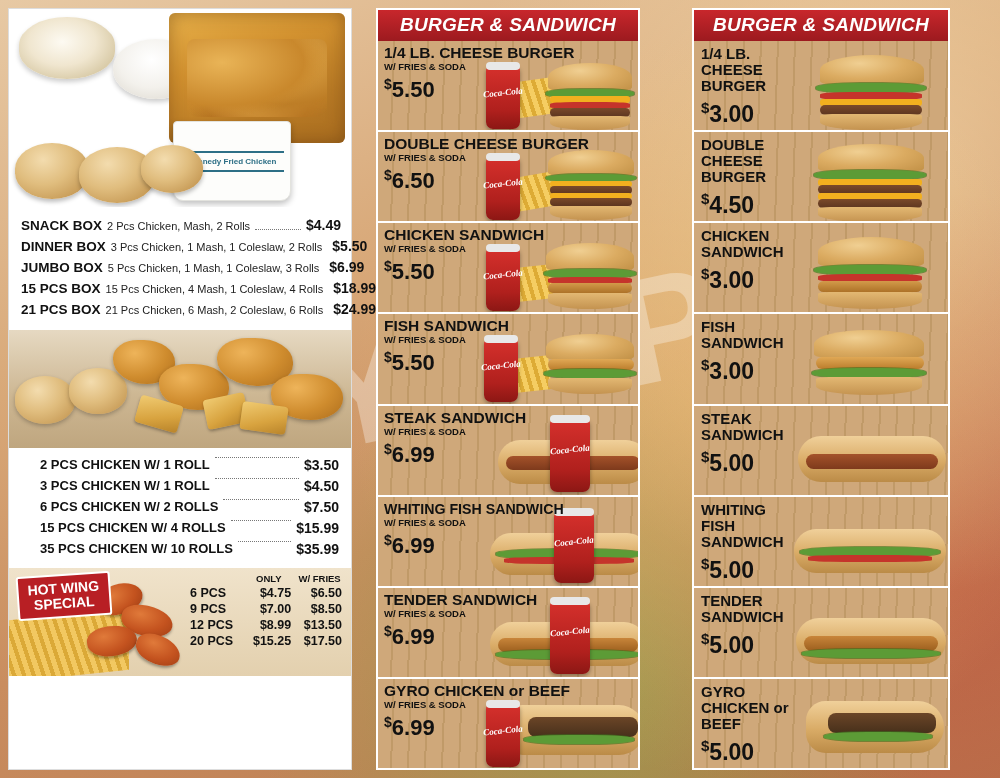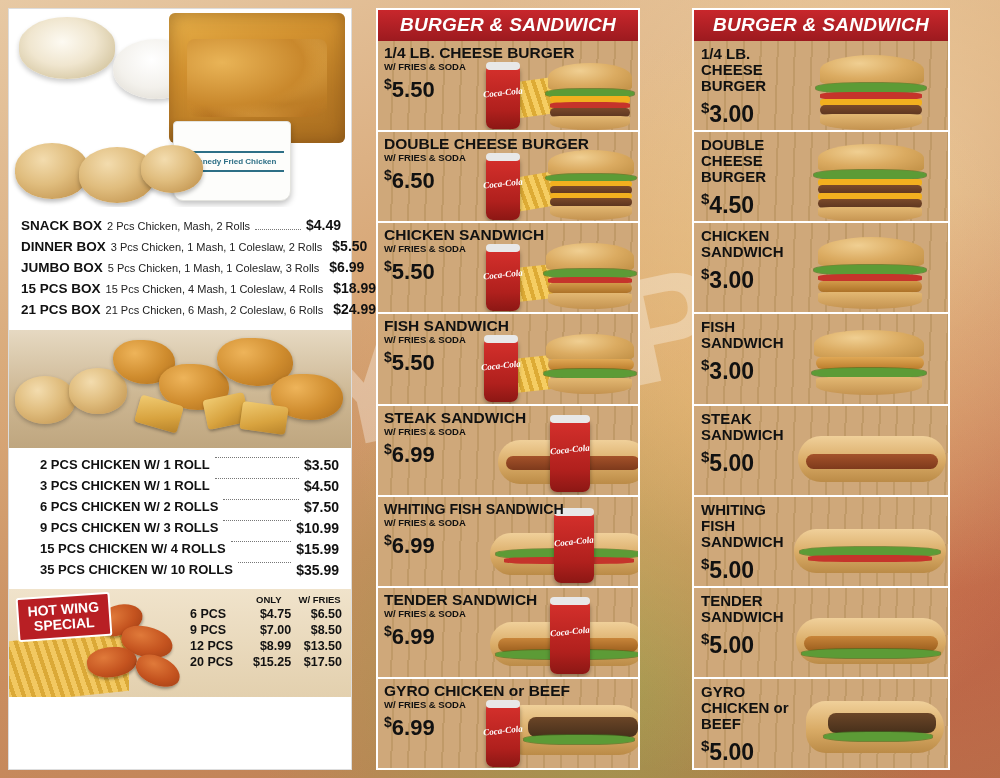--- a/index.html
+++ b/index.html
@@ -266,25 +266,20 @@
     </div>
     <div class="menu-row2">
       <span class="m2-name">3 PCS CHICKEN W/ 1 ROLL</span>
       <span class="m2-dots"></span>
       <span class="m2-price">$4.50</span>
     </div>
     <div class="menu-row2">
       <span class="m2-name">6 PCS CHICKEN W/ 2 ROLLS</span>
       <span class="m2-dots"></span>
       <span class="m2-price">$7.50</span>
-    </div>
-    <div class="menu-row2">
-      <span class="m2-name">9 PCS CHICKEN W/ 3 ROLLS</span>
-      <span class="m2-dots"></span>
-      <span class="m2-price">$10.99</span>
     </div>
     <div class="menu-row2">
       <span class="m2-name">15 PCS CHICKEN W/ 4 ROLLS</span>
       <span class="m2-dots"></span>
       <span class="m2-price">$15.99</span>
     </div>
     <div class="menu-row2">
       <span class="m2-name">35 PCS CHICKEN W/ 10 ROLLS</span>
       <span class="m2-dots"></span>
       <span class="m2-price">$35.99</span>

